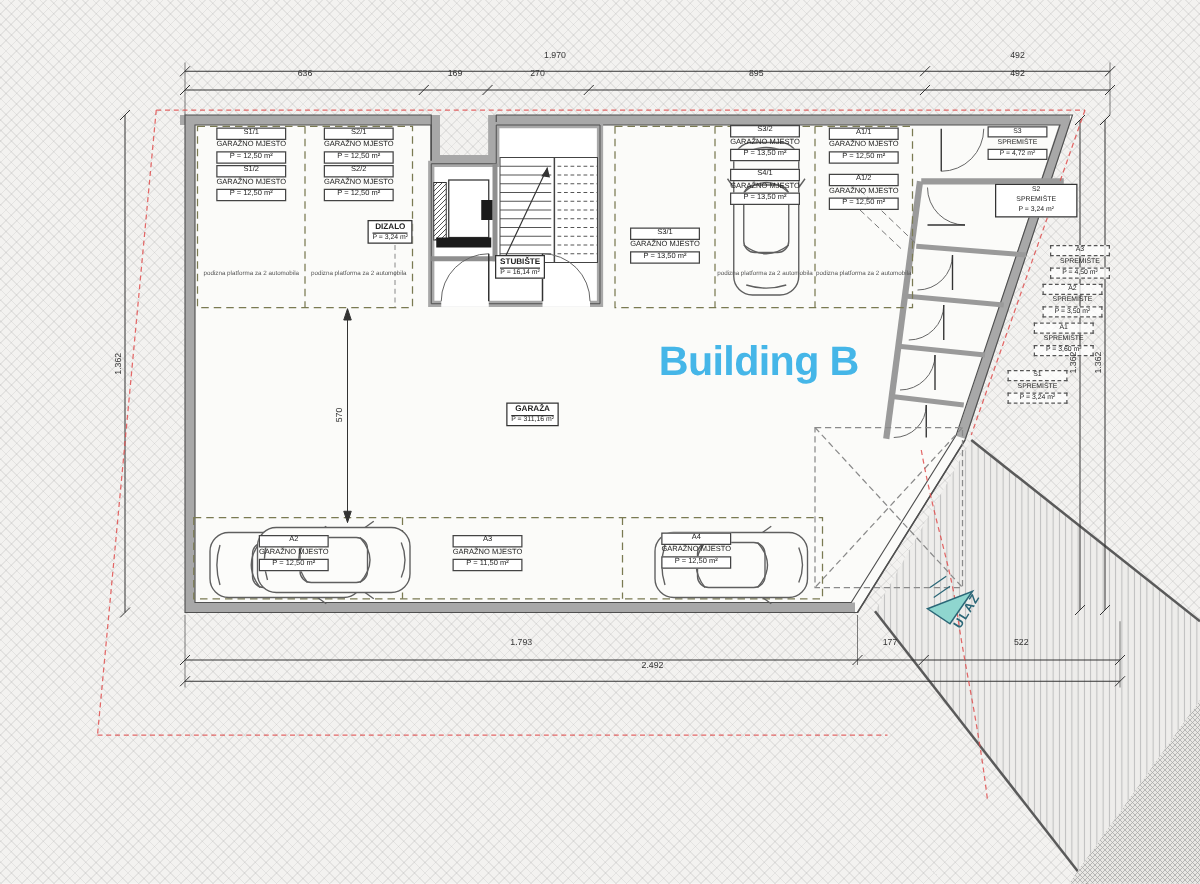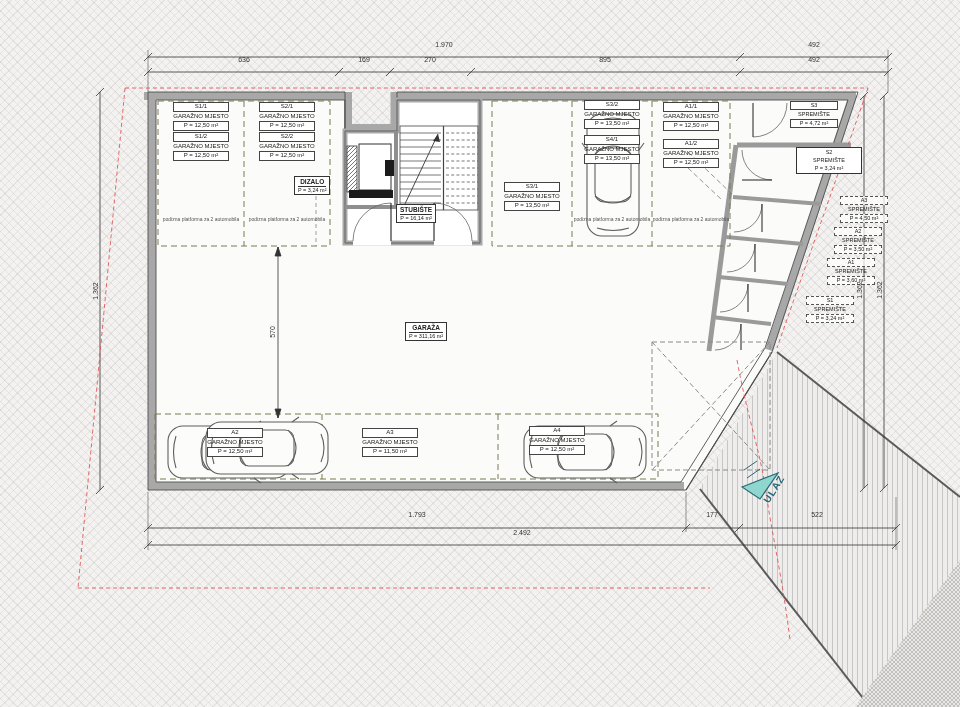--- a/index.html
+++ b/index.html
@@ -227,20 +227,21 @@
     <line x1="78" y1="588" x2="710" y2="588"></line>
     <path d="M737,360 C748,420 760,450 766,492 C772,535 782,575 790,640"></path>
   </g>
 
   <g>
     <path d="M744,470 L757,461 M747,478 L760,469" stroke="#2b6777" stroke-width="1" fill="none"></path>
     <polygon points="742,487 778,473 760,499" fill="#8fd6cf" stroke="#2b6777" stroke-width="1.2"></polygon>
   </g>
 </svg>
 
+<div id="building-title" style="left:527px;top:270px;">Building B</div>
 
 <div id="ulaz-label" style="left:774px;top:489px;">ULAZ</div>
 
 <div class="roombox" style="left:405px;top:322px;z-index:6;">
   <span class="nm">GARAŽA</span>
   <span class="ar">P = 311,16 m²</span>
 </div>
 <div class="roombox" style="left:396px;top:204px;">
   <span class="nm">STUBIŠTE</span>
   <span class="ar">P = 16,14 m²</span>

